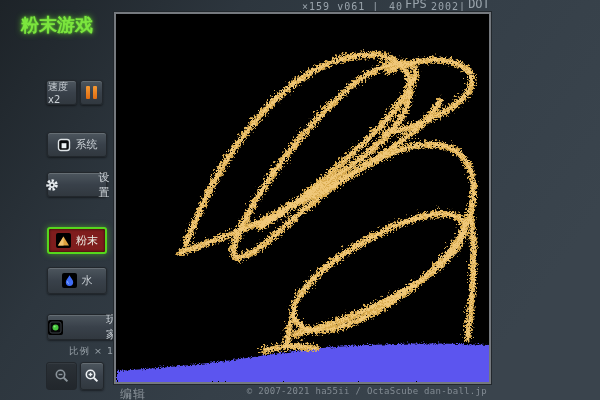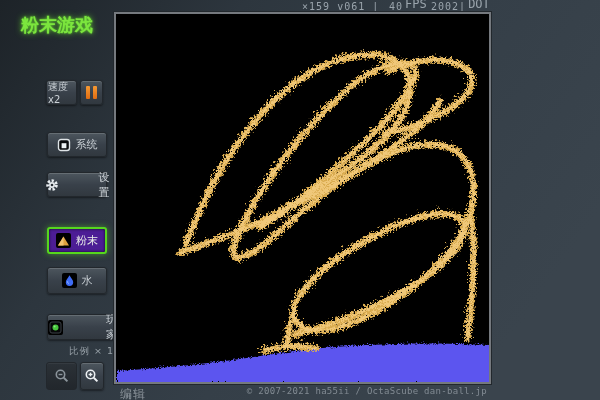--- a/index.html
+++ b/index.html
@@ -36,21 +36,21 @@
     width:15px; height:15px; border-radius:2px; background:#000;
     display:flex; align-items:center; justify-content:center; flex:0 0 auto;
   }
   .btn-speed  { left:46px; top:80px;  width:31px; height:25px; font-size:10px; padding:0 1px; }
   .btn-pause  { left:80px; top:80px;  width:23px; height:25px; gap:3px; }
   .pause-bar  { width:4px; height:13px; border-radius:1px;
                 background:linear-gradient(180deg,#f79a33,#e06c12); }
   .btn-sys    { left:47px; top:132px; width:60px; height:25px; }
   .btn-set    { left:47px; top:172px; width:60px; height:25px;gap:40px; }
   .btn-powder { left:47px; top:227px; width:60px; height:27px;
-                background:#4c1d95; border:2px solid #56d71d;
+                background:#7f1d1d; border:2px solid #56d71d;
                 box-shadow:0 0 6px rgba(90,220,40,.55),inset 0 0 3px rgba(0,0,0,.8);
                 color:#eef3ea; }
   .btn-water  { left:47px; top:267px; width:60px; height:27px; }
   .btn-player { left:47px; top:314px; width:76px; height:26px;gap:43px; }
   .scale-label{ position:absolute; left:40px; top:345px; width:74px; text-align:right;
                 font-size:9.5px; color:#99a2a9; letter-spacing:1px; }
   .btn-zoom-out { left:46px; top:362px; width:31px; height:28px;
                 background:linear-gradient(180deg,#2b3137,#22272c);
                 box-shadow:inset 0 1px 0 rgba(255,255,255,.05); }
   .btn-zoom-in  { left:80px; top:362px; width:24px; height:28px; }

